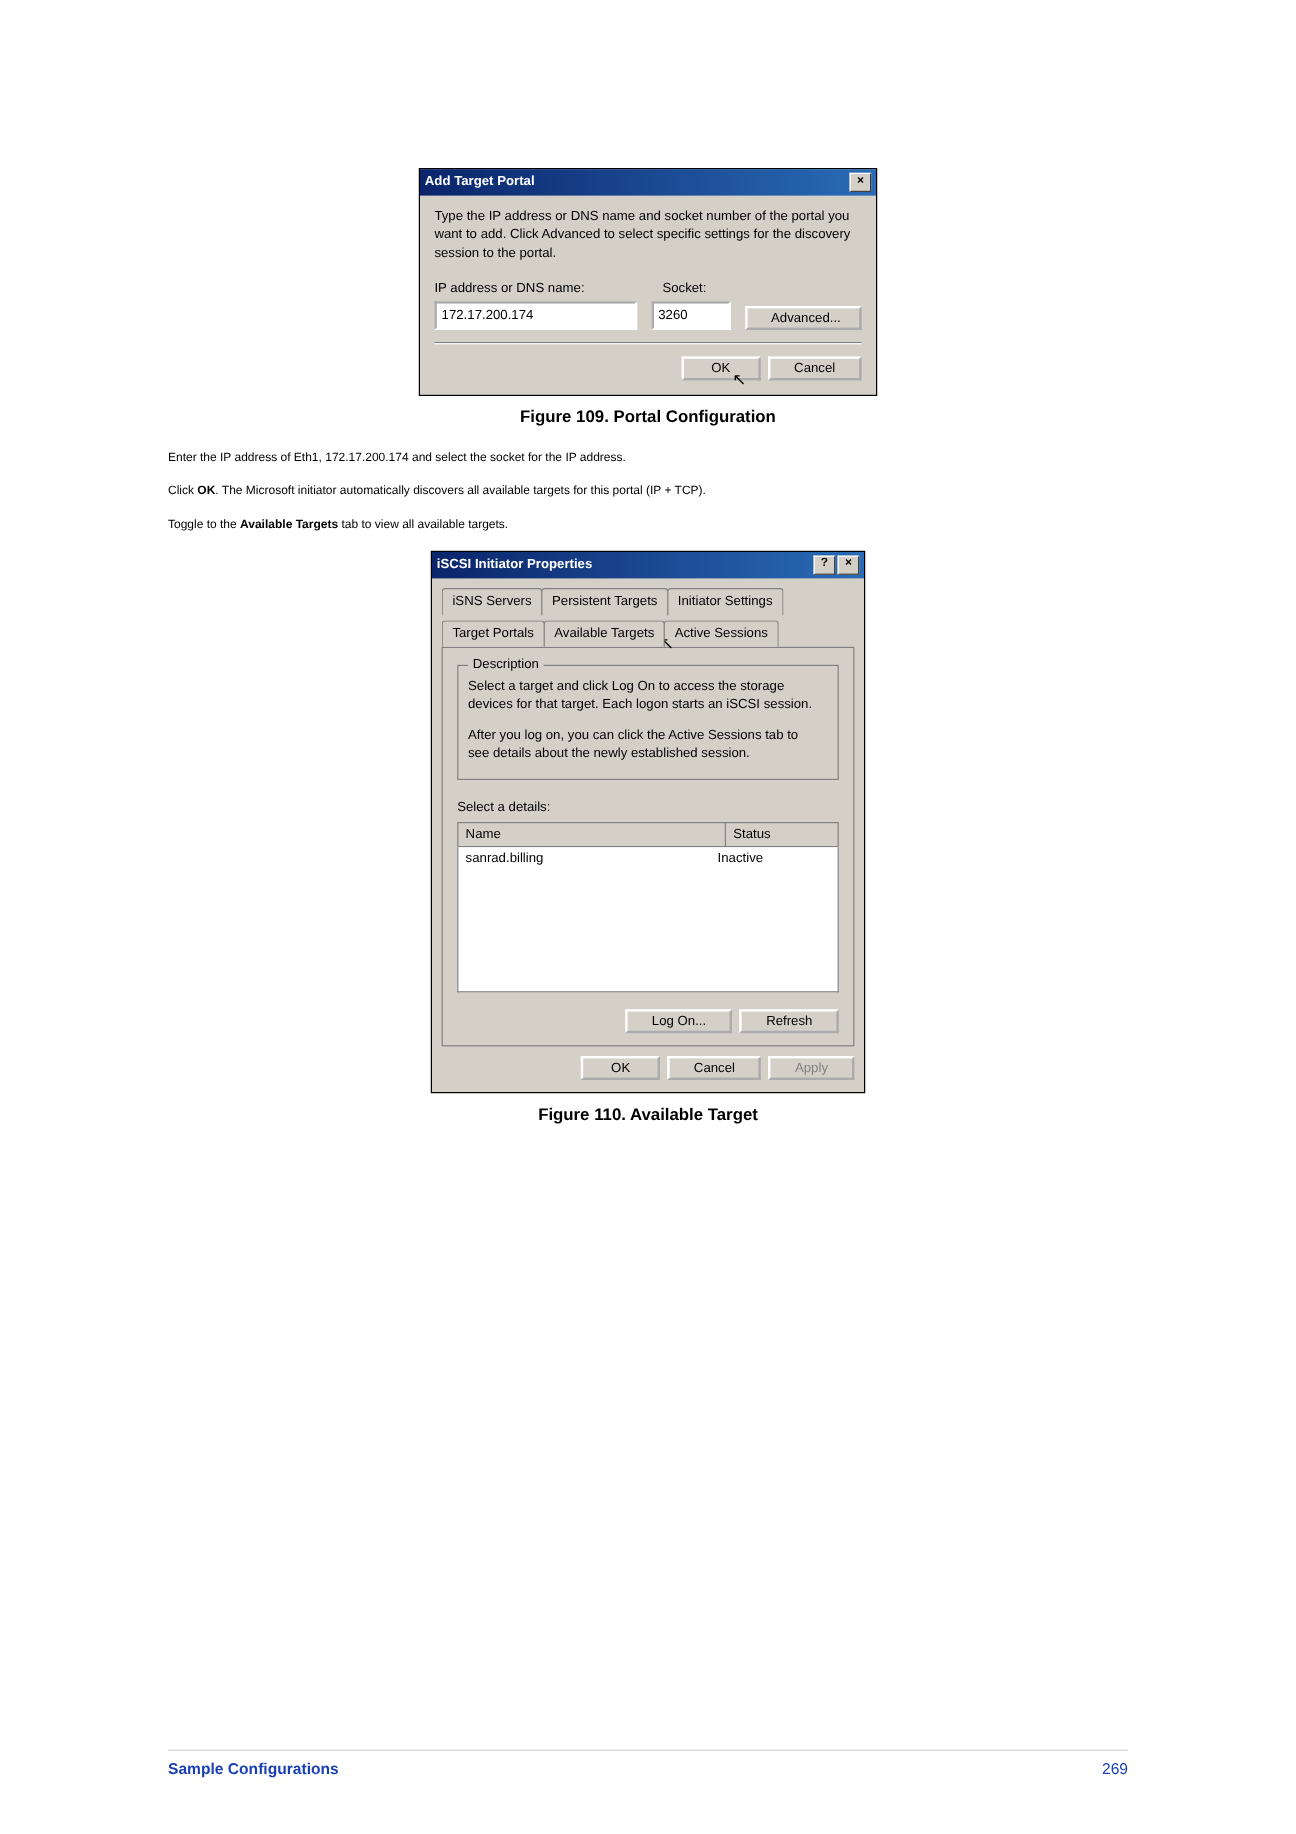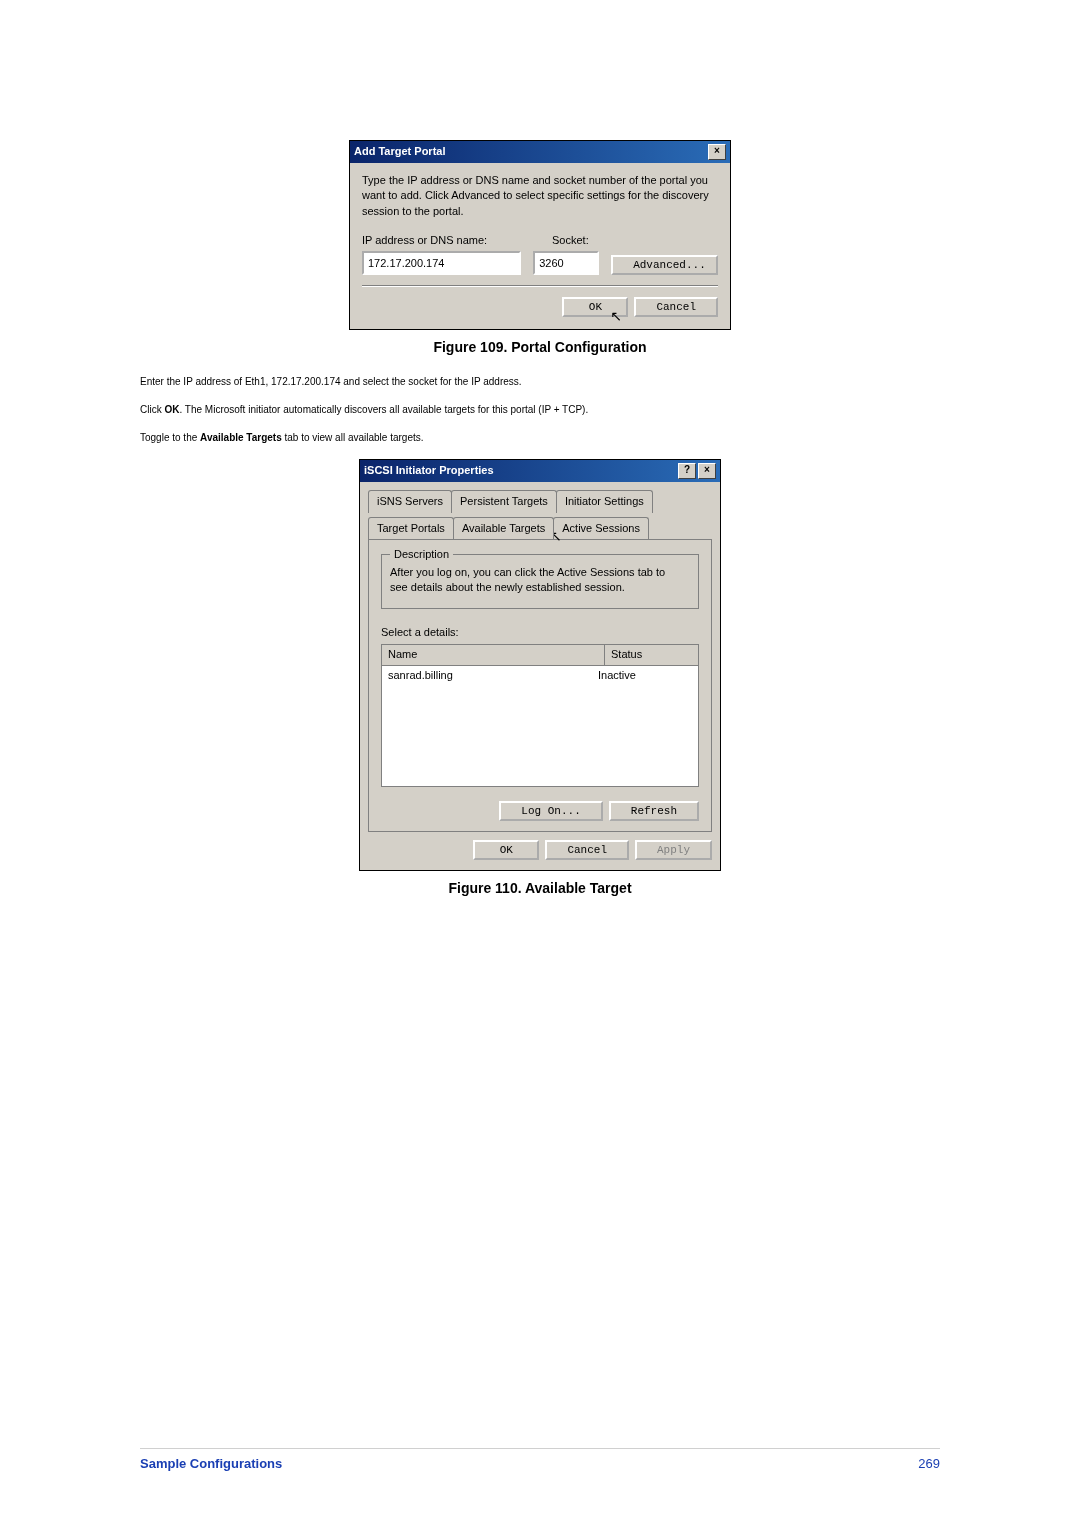--- a/index.html
+++ b/index.html
@@ -5,38 +5,38 @@
 body{margin:0;font-family:"Segoe UI",Tahoma,Verdana,sans-serif;background:#fff;color:#000;font-size:14px;line-height:1.4}
 .page{width:1080px;height:1528px;position:relative;box-sizing:border-box;padding:140px 140px 40px 140px}
 .dialog{border:1px solid #000;background:#d4d0c8;margin:0 auto;width:380px;font-size:11px;font-family:Tahoma,sans-serif;color:#000}
 .titlebar{background:#0a246a;background:linear-gradient(to right,#0a246a,#2a6cb7);color:#fff;font-weight:700;padding:3px 4px;display:flex;align-items:center;justify-content:space-between}
 .titlebar .ttl{white-space:nowrap}
 .close-box{width:16px;height:14px;background:#d4d0c8;border:1px solid #fff;border-right-color:#404040;border-bottom-color:#404040;color:#000;text-align:center;font-weight:700;line-height:11px;font-size:10px}
 .dlg-body{padding:10px 12px 12px 12px}
 .row{display:flex;align-items:flex-end}
 .lbl{color:#000}
 .inp{border:2px inset #fff;background:#fff;padding:1px 4px;height:18px;font-family:Tahoma,sans-serif;font-size:11px;box-sizing:content-box}
-.btn{background:#d4d0c8;border:2px outset #fff;padding:2px 20px;min-width:66px;font-size:11px;font-family:Liberation Mono, monospace;text-align:center}
+.btn{background:#d4d0c8;border:2px outset #fff;padding:2px 20px;min-width:66px;font-size:11px;font-family:Liberation Sans, sans-serif;text-align:center}
 .btn:disabled{color:#808080}
 .fig-cap{text-align:center;font-size:14px;font-weight:700;margin:8px 0 18px 0}
 .body-p{font-size:10px;margin:0 0 14px 0}
 .body-p b{font-weight:700}
 .prop-dlg{width:360px;margin:0 auto;border:1px solid #000;background:#d4d0c8;font-size:11px;font-family:Tahoma,sans-serif}
 .tabs-row{display:flex;padding:6px 8px 0 8px;position:relative}
 .tab{border:1px solid #808080;border-bottom:none;background:#d4d0c8;padding:3px 8px;font-size:11px;margin-right:-1px;position:relative;border-radius:3px 3px 0 0}
 .tab.active{background:#d4d0c8;z-index:2}
 .tab-sheet{border:1px solid #808080;margin:0 8px 8px 8px;padding:10px 12px;background:#d4d0c8}
 .group-box{border:1px solid #808080;padding:10px 20px 12px 8px;margin-top:4px;position:relative}
 .group-box .legend{position:absolute;top:-8px;left:8px;background:#d4d0c8;padding:0 4px;font-size:11px}
 .list-head{display:flex;background:#d4d0c8;border:1px solid #808080}
 .list-head .col{padding:2px 6px;border-right:1px solid #808080;font-size:11px}
 .list-body{border:1px solid #808080;border-top:none;background:#fff;height:120px}
 .list-body .cell-row{display:flex;padding:2px 6px;font-size:11px;font-family:Liberation Sans, sans-serif}
 .cursor{position:absolute;font-size:14px}
-.footer{position:absolute;left:140px;right:140px;bottom:55px;display:flex;justify-content:space-between;font-size:13px;border-top:1px solid #d0d0d0;padding-top:6px}
+.footer{position:absolute;left:140px;right:140px;bottom:45px;display:flex;justify-content:space-between;font-size:13px;border-top:1px solid #d0d0d0;padding-top:6px}
 .footer .left{color:#1a3fb3;font-weight:700}
 .footer .right{color:#1a3fb3}
 </style>
 </head>
 <body>
 
 <div class="page">
 
   <div class="dialog">
     <div class="titlebar">
@@ -89,20 +89,21 @@
       </div>
       <div class="tabs-row" style="padding-top:4px;position:relative">
         <div class="tab">Target Portals</div>
         <div class="tab active" style="font-weight:400">Available Targets</div>
         <div class="tab">Active Sessions</div>
         <span class="cursor" style="left:190px;top:14px">↖</span>
       </div>
       <div class="tab-sheet">
         <div class="group-box">
           <span class="legend">Description</span>
+          <div style="margin-bottom:10px">Select a target and click Log On to access the storage devices for that target. Each logon starts an iSCSI session.</div>
           <div>After you log on, you can click the Active Sessions tab to see details about the newly established session.</div>
         </div>
         <div style="margin:16px 0 4px 0">Select a details:</div>
         <div class="list-head">
           <div class="col" style="width:210px">Name</div>
           <div class="col" style="flex:1;border-right:none">Status</div>
         </div>
         <div class="list-body">
           <div class="cell-row">
             <div style="width:210px">sanrad.billing</div>

